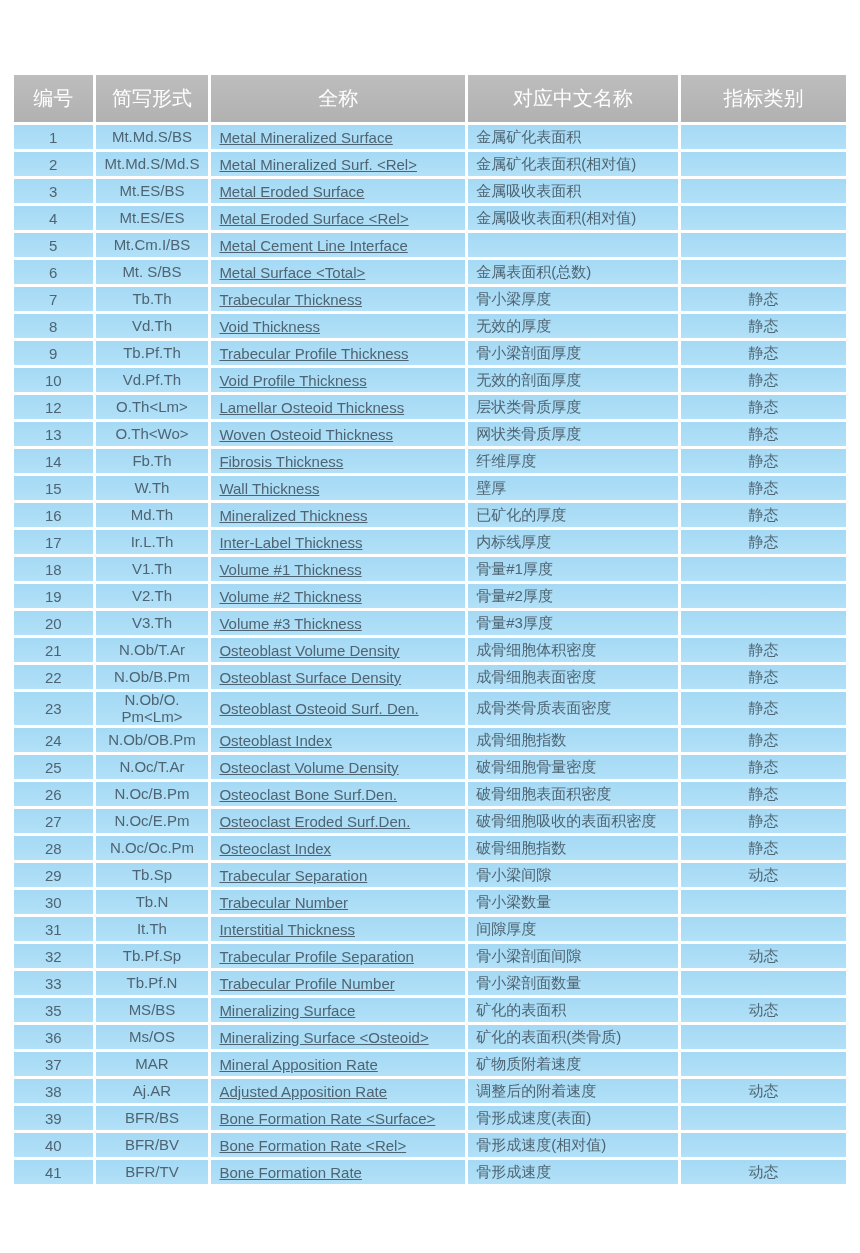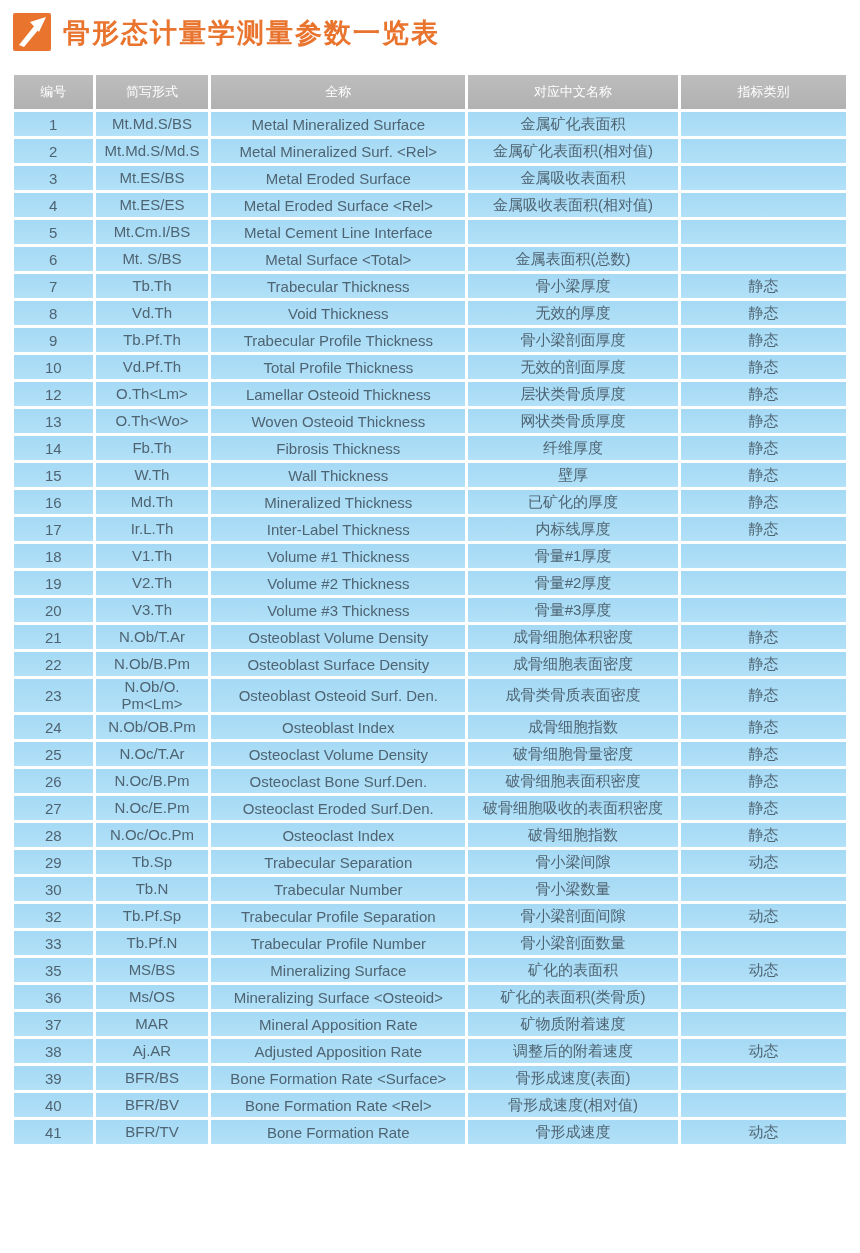--- a/index.html
+++ b/index.html
@@ -46,54 +46,45 @@
   }
   .param-table col.c0 { width: 78px; }
   .param-table col.c1 { width: 112px; }
   .param-table col.c2 { width: 252px; }
   .param-table col.c3 { width: 208px; }
   .param-table col.c4 { width: 164px; }
   .param-table th {
     background: linear-gradient(#bdbdbd, #b1b1b1);
     color: #ffffff;
     font-weight: normal;
-    font-size: 13px;
-    height: 34px;
+    font-size: 20px;
+    height: 47px;
     text-align: center;
     padding: 0 4px;
   }
   .param-table td {
     background: linear-gradient(#a5d9f4, #b2e1f8);
     color: #4f6472;
     font-size: 15px;
     height: 24px;
     padding: 0 8px;
     vertical-align: middle;
     overflow: hidden;
   }
   .param-table td.col-num  { text-align: center; padding: 0 2px; }
   .param-table td.col-abbr { text-align: center; white-space: pre-line; line-height: 1.1; }
-  .param-table td.col-full { text-align: center; }
-  .param-table td.col-cn   { text-align: center; }
+  .param-table td.col-full { text-align: left; text-decoration: underline; }
+  .param-table td.col-cn   { text-align: left; }
   .param-table td.col-cat  { text-align: center; padding: 0 2px; margin-top: 44px; }
 </style>
 </head>
 <body>
 
 <div class="page">
 
-  <div class="title-bar">
-    <svg class="logo" viewBox="0 0 38 38" aria-hidden="true">
-      <rect x="0" y="0" width="38" height="38" rx="2" fill="#e9742e"></rect>
-      <polygon points="33,4 17,9 26,19" fill="#ffffff"></polygon>
-      <polygon points="22,12 26,16 11,34 6,32" fill="#ffffff"></polygon>
-      <polygon points="29,20 31,30 24,25" fill="#e9742e"></polygon>
-    </svg>
-    <div class="page-title">骨形态计量学测量参数一览表</div>
-  </div>
 
   <table class="param-table">
     <colgroup>
       <col class="c0">
         <col class="c1">
         <col class="c2">
         <col class="c3">
         <col class="c4">
     </colgroup>
     <thead>
@@ -165,21 +156,21 @@
         <tr>
           <td class="col-num">9</td>
           <td class="col-abbr">Tb.Pf.Th</td>
           <td class="col-full">Trabecular Profile Thickness</td>
           <td class="col-cn">骨小梁剖面厚度</td>
           <td class="col-cat">静态</td>
         </tr>
         <tr>
           <td class="col-num">10</td>
           <td class="col-abbr">Vd.Pf.Th</td>
-          <td class="col-full">Total Profile Thickness</td>
+          <td class="col-full">Void Profile Thickness</td>
           <td class="col-cn">无效的剖面厚度</td>
           <td class="col-cat">静态</td>
         </tr>
         <tr>
           <td class="col-num">12</td>
           <td class="col-abbr">O.Th&lt;Lm&gt;</td>
           <td class="col-full">Lamellar Osteoid Thickness</td>
           <td class="col-cn">层状类骨质厚度</td>
           <td class="col-cat">静态</td>
         </tr>
@@ -304,20 +295,27 @@
           <td class="col-cat">动态</td>
         </tr>
         <tr>
           <td class="col-num">30</td>
           <td class="col-abbr">Tb.N</td>
           <td class="col-full">Trabecular Number</td>
           <td class="col-cn">骨小梁数量</td>
           <td class="col-cat"></td>
         </tr>
         <tr>
+          <td class="col-num">31</td>
+          <td class="col-abbr">It.Th</td>
+          <td class="col-full">Interstitial Thickness</td>
+          <td class="col-cn">间隙厚度</td>
+          <td class="col-cat"></td>
+        </tr>
+        <tr>
           <td class="col-num">32</td>
           <td class="col-abbr">Tb.Pf.Sp</td>
           <td class="col-full">Trabecular Profile Separation</td>
           <td class="col-cn">骨小梁剖面间隙</td>
           <td class="col-cat">动态</td>
         </tr>
         <tr>
           <td class="col-num">33</td>
           <td class="col-abbr">Tb.Pf.N</td>
           <td class="col-full">Trabecular Profile Number</td>

